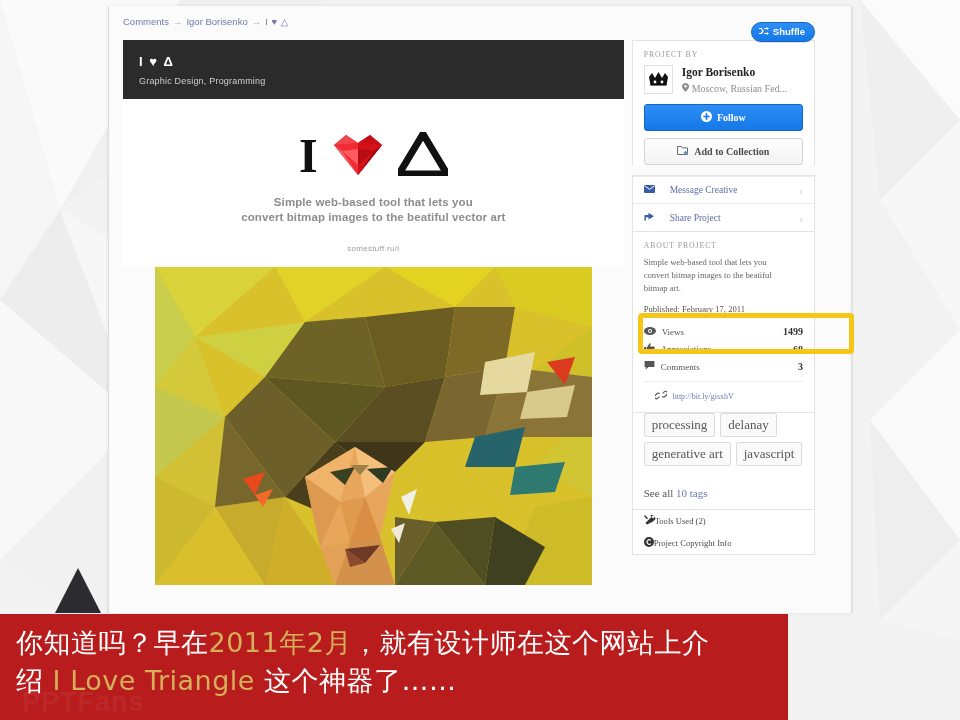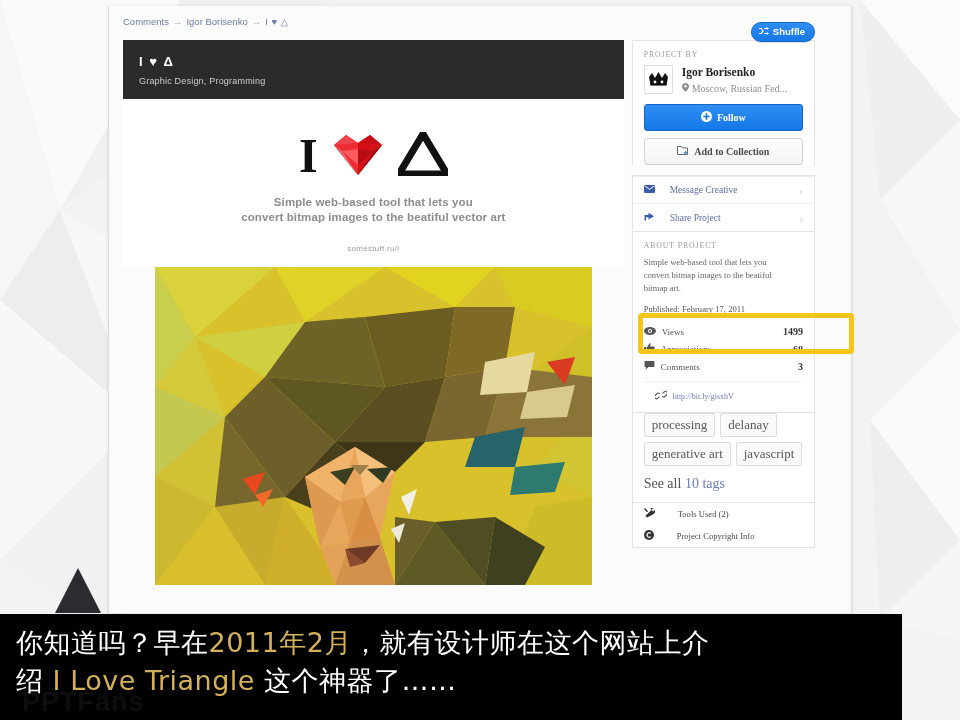--- a/index.html
+++ b/index.html
@@ -103,39 +103,39 @@
   .stat-row .lbl { display:flex; align-items:center; gap:6px; }
   .stat-row .val { font-weight:bold; font-size:10px; color:#333; }
 
   #ext-link { font-size:8px; color:#6b7bb5; padding:8px 11px 10px;
               border-top:1px solid #ededed; margin:6px 11px 0;
               display:flex; align-items:center; gap:6px; }
 
   #tag-wrap { padding:0 11px 4px; display:flex; flex-wrap:wrap; gap:5px; }
   .tag { border:1px solid #dcdcdc; background:#fafafa; border-radius:2px;
          font-size:13px; color:#585858; padding:3px 7px; cursor:pointer;text-align:right; }
-  #see-all { font-size:14px; color:#555; padding:6px 11px 10px; }
+  #see-all { font-size:11px; color:#555; padding:6px 11px 10px;margin-top:11px; }
   #see-all a { color:#6b7bb5; text-decoration:none; }
 
-  .foot-row { display:flex; align-items:center; gap:23px; font-size:8.6px;
+  .foot-row { display:flex; align-items:center; gap:0; font-size:8.6px;
               color:#4a4a4a; padding:5px 11px; }
 
   
   #highlight-box {
     position:absolute; left:638px; top:313px; width:216px; height:41px;
     border:5px solid #f5c518; border-radius:4px; pointer-events:none; z-index:40;
   }
 
   
   #tri-accent { position:absolute; left:54px; top:566px; z-index:30; }
 
   
   #caption {
-    position:absolute; left:0; bottom:0; width:902px; height:106px;
-    background:#000000; color:#fff; z-index:50;
+    position:absolute; left:0; bottom:0; width:788px; height:106px;
+    background:#b91c1c; color:#fff; z-index:50;
     padding:10px 16px 0;
     font-size:27px; line-height:38px; letter-spacing:.5px;
     font-family:"DejaVu Sans", sans-serif;
   }
   #caption .hl { color:#d4b05a; }
   #watermark {
     position:absolute; left:22px; bottom:2px; z-index:60;
     font-size:27px; font-weight:bold; color:rgba(255,255,255,.055);
     font-family:"Liberation Sans", sans-serif; letter-spacing:1px;
   }

